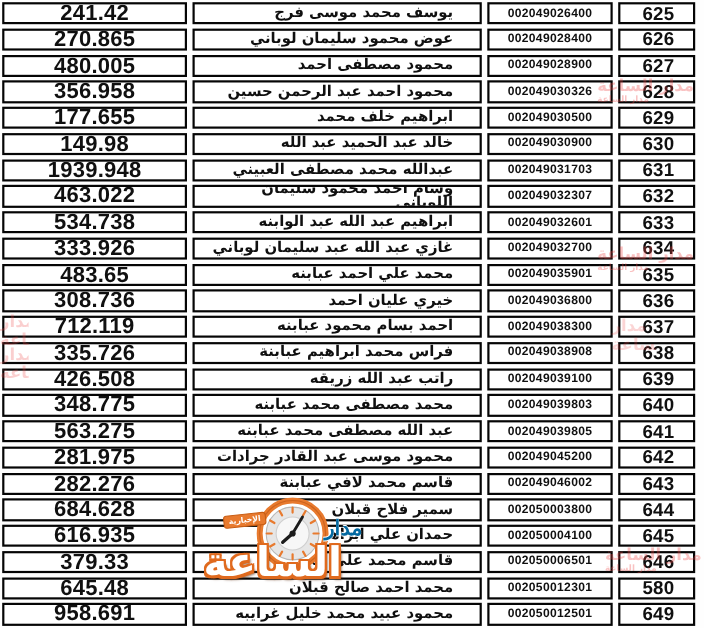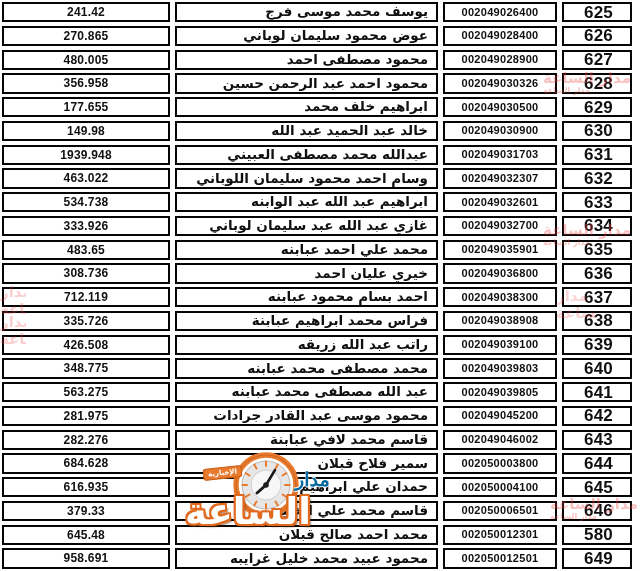--- a/index.html
+++ b/index.html
@@ -46,29 +46,29 @@
     letter-spacing: 0.2px;
   }
   .cell.nid {
     direction: ltr;
     justify-content: center;
     font-size: 11px;
     letter-spacing: 0.3px;
   }
   .cell.name {
     justify-content: flex-start; 
-    padding-right: 8px;
+    padding-right: 24px;
     padding-left: 4px;
     font-family: "DejaVu Sans", sans-serif;
     font-size: 13.5px;
   }
   .cell.amount {
     direction: ltr;
     justify-content: center;
-    font-size: 12px;
+    font-size: 20px;
     letter-spacing: 0.2px;
   }
   
   .wm {
     position: absolute;
     z-index: 3;
     pointer-events: none;
     font-family: "DejaVu Sans", sans-serif;
     font-weight: bold;
     color: #ef4444;

